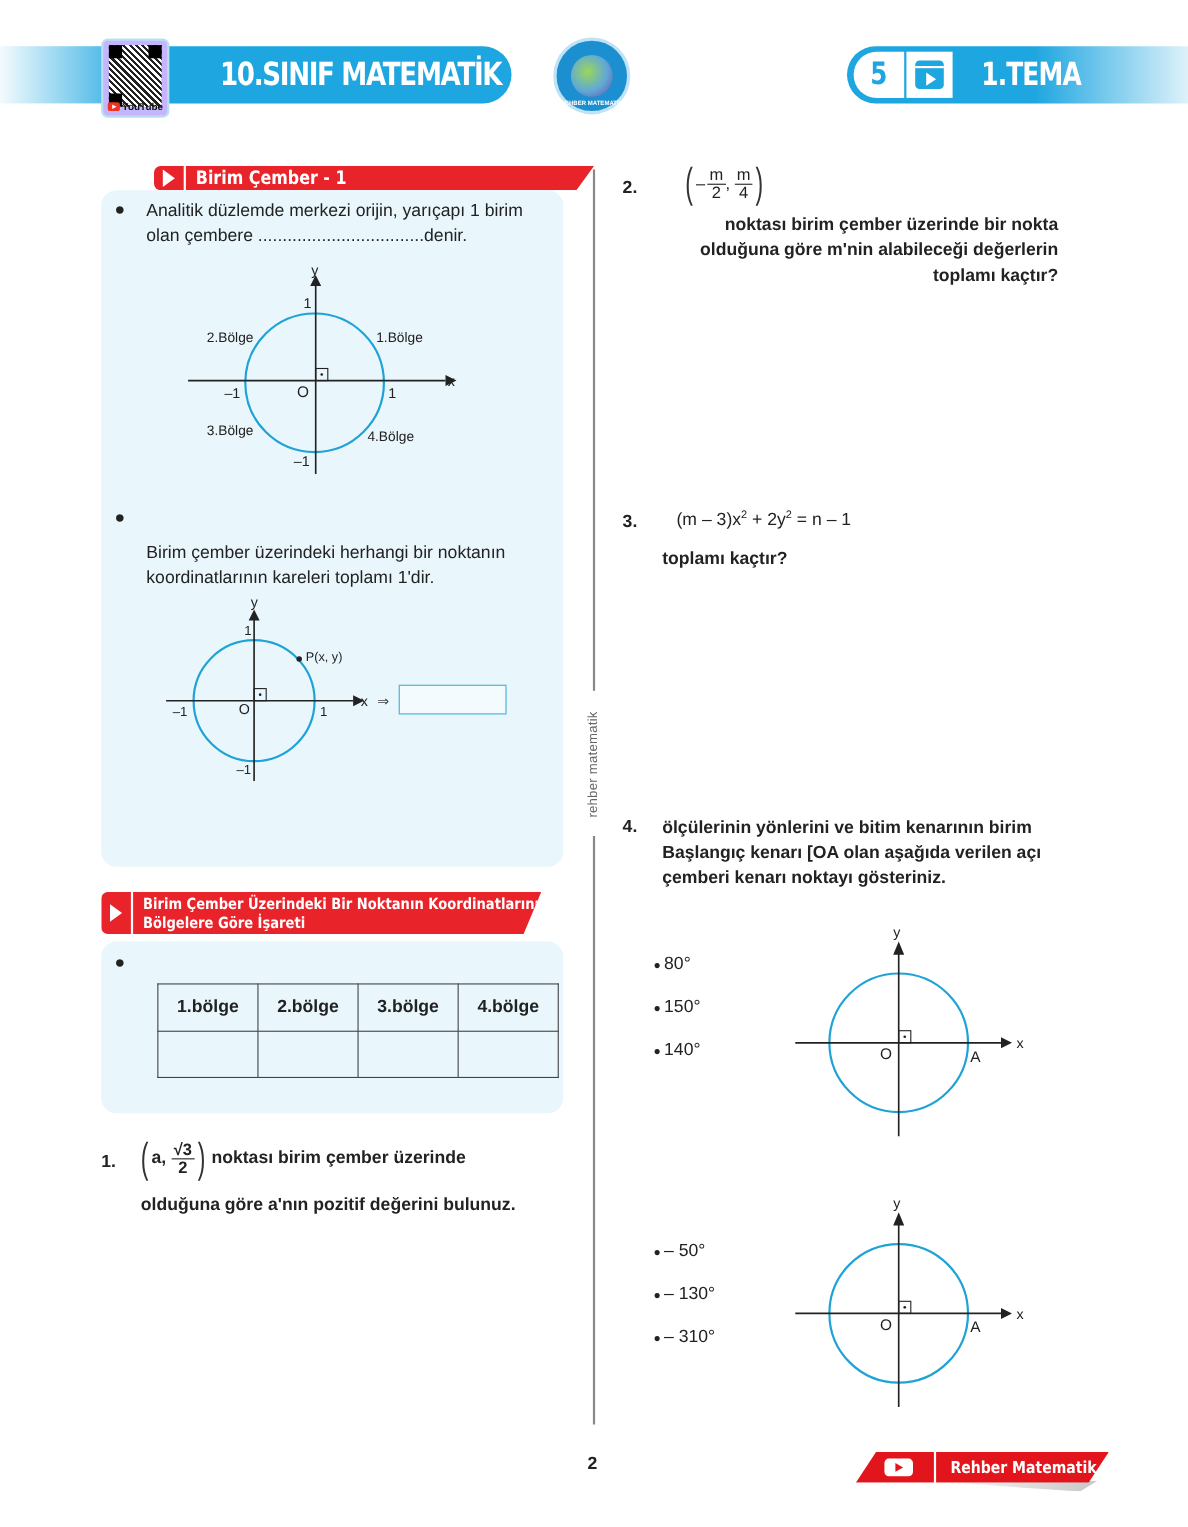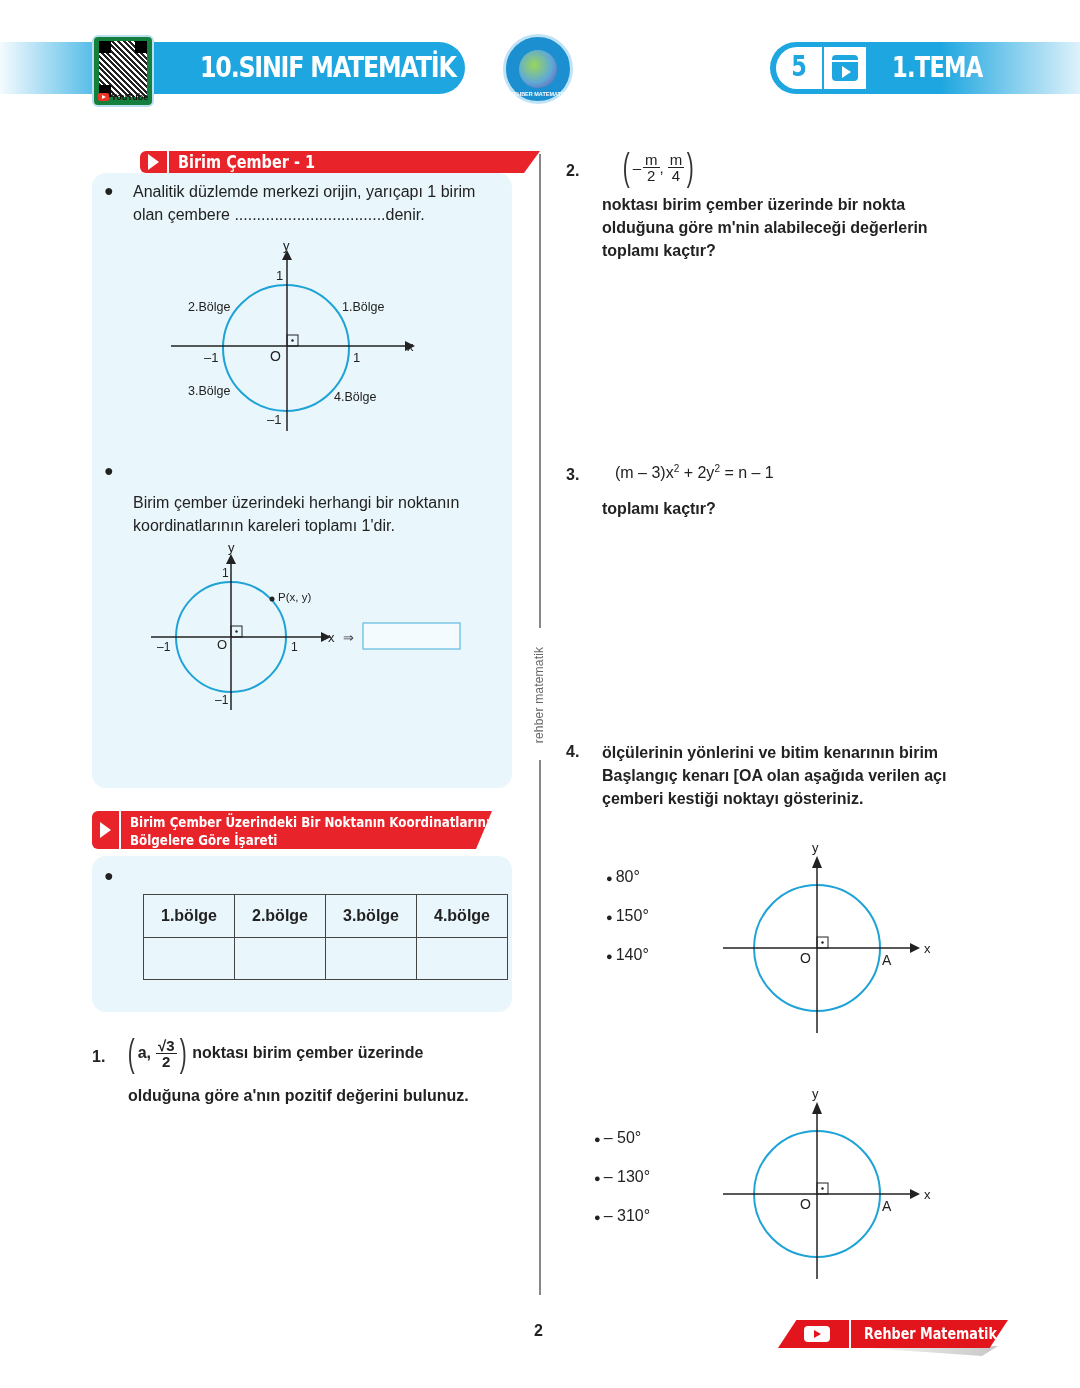--- a/index.html
+++ b/index.html
@@ -2,21 +2,21 @@
 <html><head>
 <meta charset="utf-8">
 <style>
   * { box-sizing: border-box; margin: 0; padding: 0; }
   body { width: 1080px; height: 1388px; background: #ffffff; position: relative; overflow: hidden; font-family: "Liberation Sans", sans-serif; color: #222; }
   .abs { position: absolute; }
   
   .hdr-left-fade { left: 0; top: 42px; width: 120px; height: 52px; background: linear-gradient(90deg, rgba(41,171,226,0.05), #29abe2); }
   .hdr-bar { left: 100px; top: 42px; width: 365px; height: 52px; background: #1ea6e0; border-radius: 0 26px 26px 0; }
   .hdr-title { left: 200px; top: 50px; font-family: "DejaVu Sans", sans-serif; font-weight: bold; font-size: 29px; color: #fff; letter-spacing: -1.5px; transform: scaleX(0.82); transform-origin: left; }
-  .qr { left: 92px; top: 35px; width: 62px; height: 72px; background: #15803d; border: 2px solid #bcdff0; border-radius: 6px; }
+  .qr { left: 92px; top: 35px; width: 62px; height: 72px; background: #c4b5fd; border: 2px solid #bcdff0; border-radius: 6px; }
   .qr-code { position: absolute; left: 5px; top: 4px; width: 48px; height: 56px;
     background:
       linear-gradient(#000,#000) 0 0/12px 12px no-repeat,
       linear-gradient(#000,#000) 36px 0/12px 12px no-repeat,
       linear-gradient(#000,#000) 0 44px/12px 12px no-repeat,
       repeating-linear-gradient(45deg, #222 0 2px, #fff 2px 4px),
       repeating-linear-gradient(-30deg, #444 0 2px, transparent 2px 5px);
   }
   .yt-mini { position: absolute; left: 4px; bottom: 3px; font-size: 9px; font-weight: bold; color: #111; display: flex; align-items: center; gap: 2px; }
   .yt-mini .ico { width: 11px; height: 8px; background: #e32; border-radius: 2px; position: relative; }
@@ -202,42 +202,42 @@
       <span class="n">m</span>
       <span>2</span>
     </span>
   <span>,</span>
   <span class="frac" style="margin-left:4px;">
       <span class="n">m</span>
       <span>4</span>
     </span>
   <span class="paren">)</span>
 </div>
-<div class="abs txt bold" style="left:602px; top:193px; width:360px;">
+<div class="abs txt bold" style="left:602px; top:193px; width:360px;text-align:right;">
   <div>noktası birim çember üzerinde bir nokta</div>
   <div>olduğuna göre m'nin alabileceği değerlerin</div>
   <div>toplamı kaçtır?</div>
 </div>
 
 <div class="abs qnum" style="left:566px; top:466px;">3.</div>
 <div class="abs" style="left:615px; top:463px; font-size:16px;">
   <span>(m – 3)x</span><sup style="font-size:10px;">2</sup><span> + 2y</span><sup style="font-size:10px;">2</sup><span> = n – 1</span>
 </div>
 <div class="abs txt bold" style="left:602px; top:497px; width:370px;">
   <div>toplamı kaçtır?</div>
 </div>
 
 <div class="abs qnum" style="left:566px; top:743px;">4.</div>
 <div class="abs txt bold" style="left:602px; top:741px; width:370px;">
   <div>ölçülerinin yönlerini ve bitim kenarının birim</div>
   <div>Başlangıç kenarı [OA olan aşağıda verilen açı</div>
-  <div>çemberi kestiği noktayı gösteriniz.</div>
-</div>
-
-<div class="abs" style="left:594px; top:858px; font-size:16px; line-height:37px;margin-left:12px;">
+  <div>çemberi kenarı noktayı gösteriniz.</div>
+</div>
+
+<div class="abs" style="left:594px; top:858px; font-size:16px; line-height:37px;">
   <div><span style="font-size:11px;">● </span><span>80°</span></div>
   <div><span style="font-size:11px;">● </span><span>150°</span></div>
   <div><span style="font-size:11px;">● </span><span>140°</span></div>
 </div>
 
 <svg class="abs" style="left:720px; top:838px;" width="220" height="200">
   <circle cx="97" cy="110" r="63" fill="none" stroke="#1fa3d6" stroke-width="2"></circle>
   <line x1="3" y1="110" x2="190" y2="110" stroke="#222" stroke-width="1.5"></line>
   <polygon points="190,105 200,110 190,115" fill="#222"></polygon>
   <line x1="97" y1="195" x2="97" y2="28" stroke="#222" stroke-width="1.5"></line>

